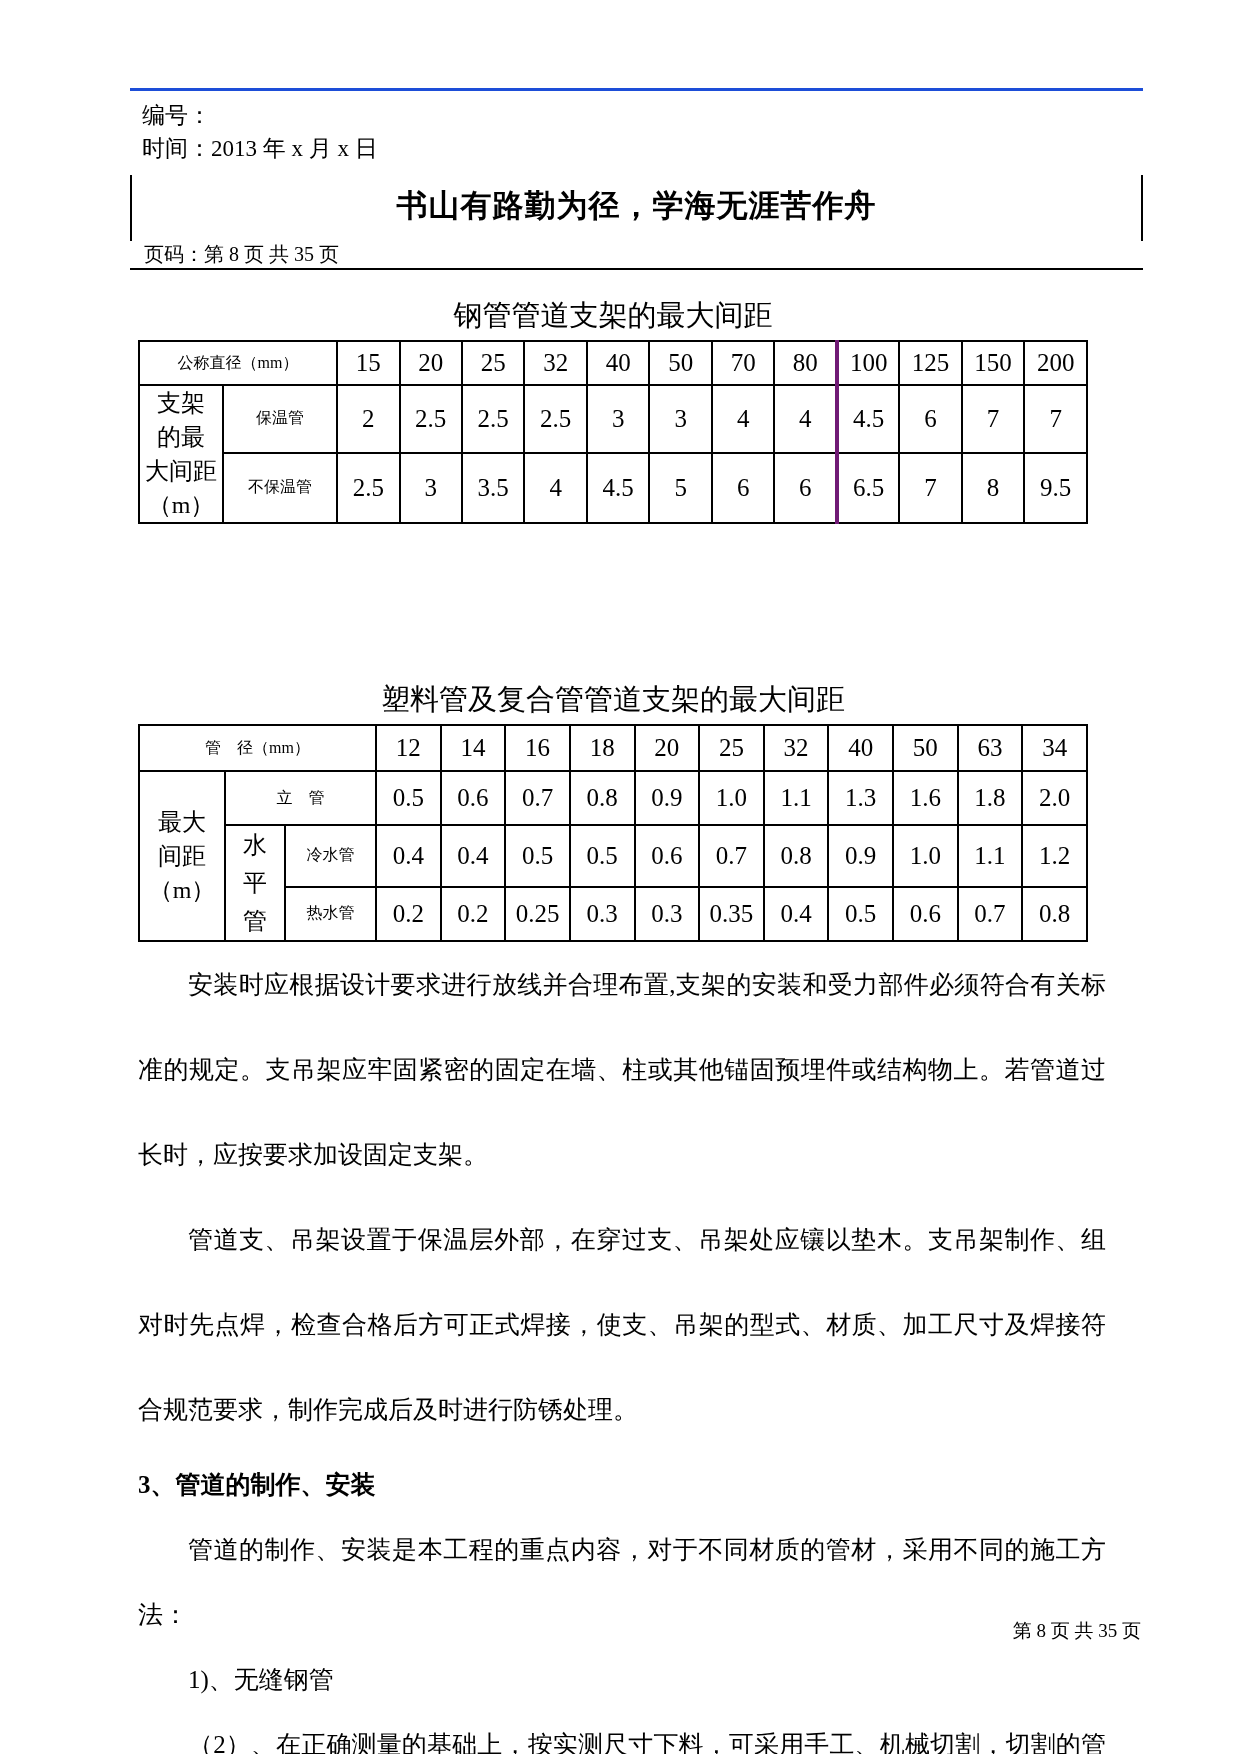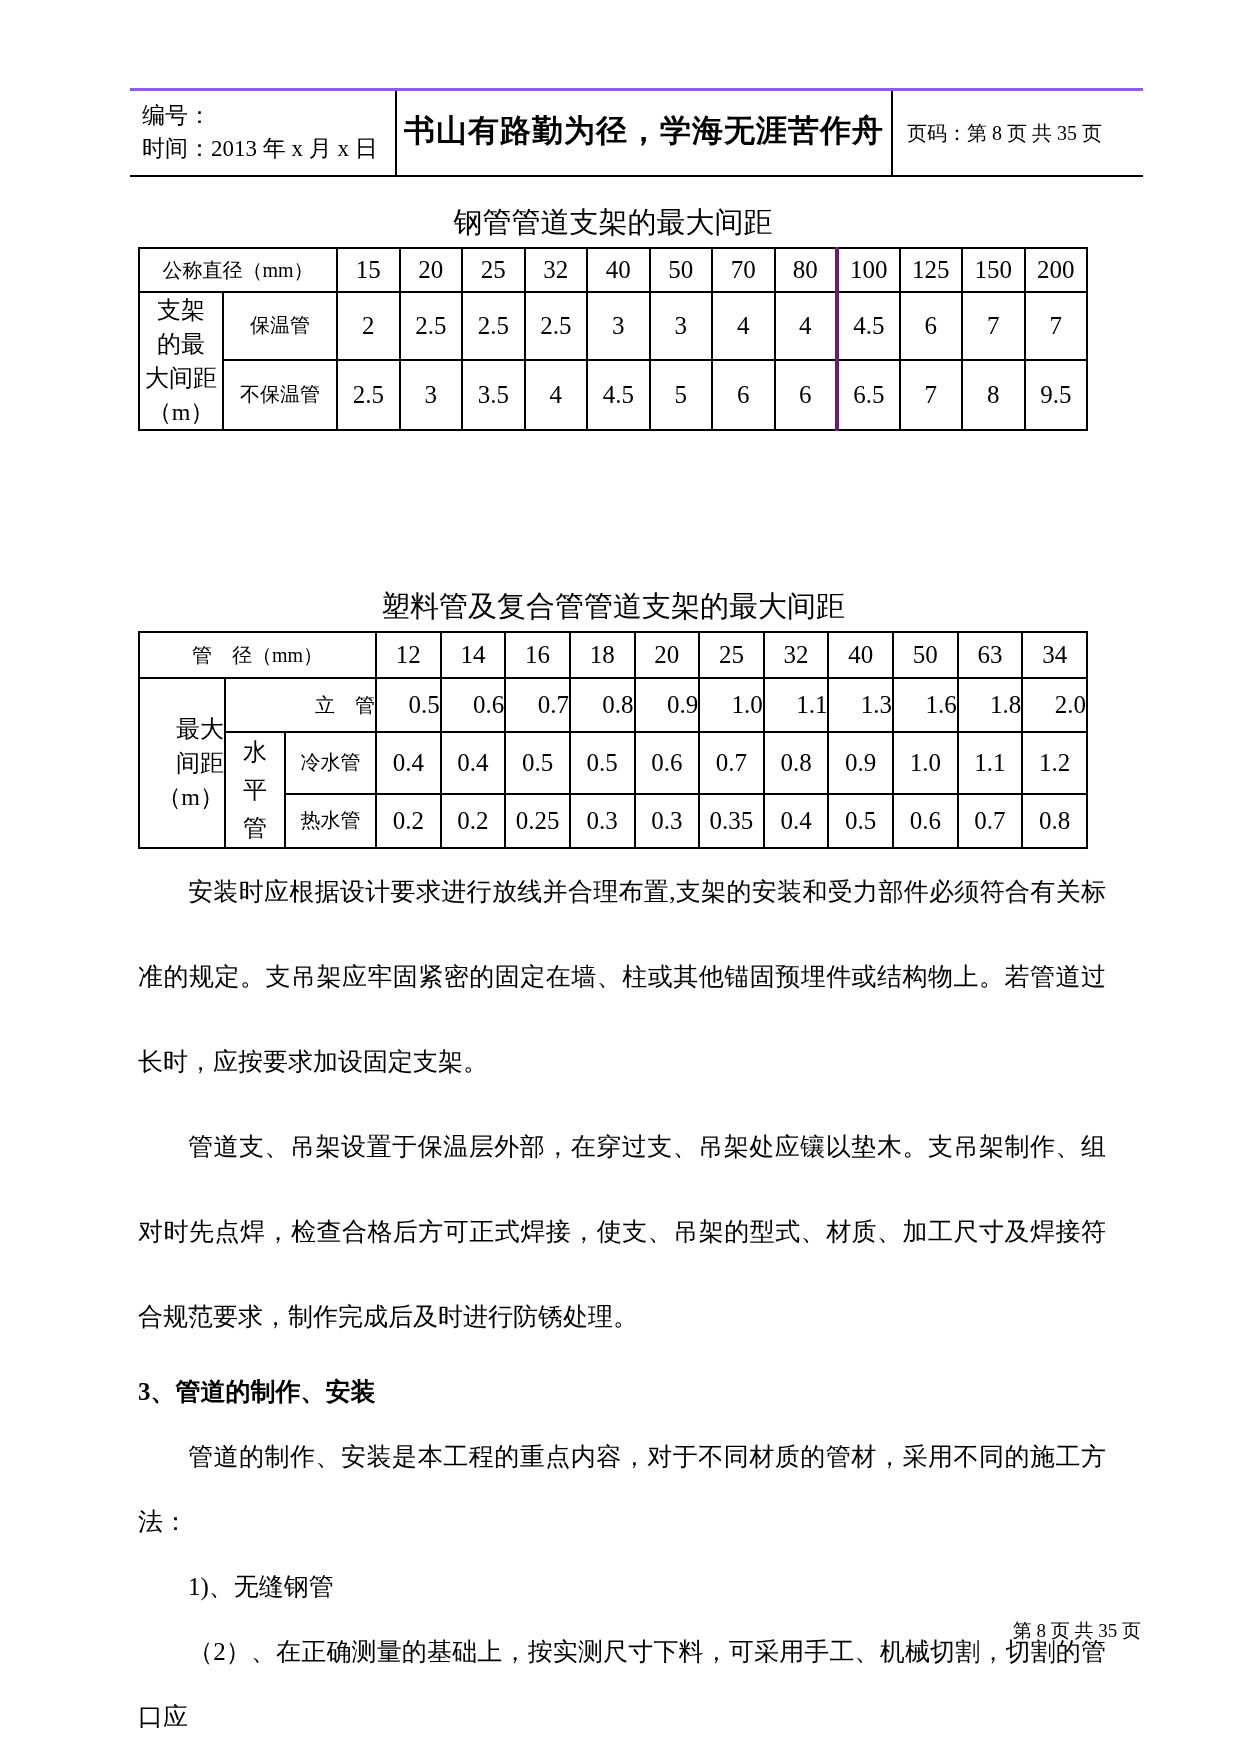--- a/index.html
+++ b/index.html
@@ -8,22 +8,23 @@
     width:1241px;height:1754px;
     background:#ffffff;
     font-family:"Liberation Serif","DejaVu Serif",serif;
     color:#000;
     overflow:hidden;
   }
   
   .doc-header{
     margin:88px 98px 0 130px;
     display:flex;
-    border-top:3px solid #8b5cf6;
+    border-top:3px solid #1d4ed8;
     border-bottom:2px solid #000;
+    flex-direction:column;
   }
   .hcell{box-sizing:border-box;}
   .hcell-1{width:265px;padding:8px 0 10px 12px;font-size:23px;line-height:33px;}
   .hcell-2{flex:1;border-left:2px solid #000;border-right:2px solid #000;
     display:flex;align-items:center;justify-content:center;padding:10px 0 14px 0;}
   .slogan{font-size:31px;font-weight:bold;color:#000000;letter-spacing:1px;}
   .hcell-3{width:250px;display:flex;align-items:center;padding-left:14px;font-size:20px;}
   
   .content{margin:0 103px 0 138px;}
   .tbl-title{
@@ -31,30 +32,30 @@
     font-size:29px;font-weight:normal;
     margin:26px 0 0 0;padding:0;line-height:38px;
   }
   .title2{margin-top:156px;}
   table{
     border-collapse:collapse;table-layout:fixed;
     width:950px;margin-top:6px;
     font-size:25px;text-align:center;
   }
   td{border:2px solid #000;padding:0;vertical-align:middle;}
-  .lab{font-size:20px;border-radius:14px;}
+  .lab{font-size:16px;border-radius:14px;}
   .pre{white-space:pre-line;}
   .group{font-size:24px;line-height:34px;}
   .vert{font-size:24px;line-height:38px;}
   .bl{border-left:4px solid #701a75;}
   .t1 .r1 td{height:42px;}
   .t1 .r2 td{height:56px;}
   .t1 .r3 td{height:58px;}
   .t2 .r1 td{height:44px;}
-  .t2 .r2 td{height:52px;text-align:right;}
+  .t2 .r2 td{height:52px;}
   .t2 .r3 td{height:46px;}
   .t2 .r4 td{height:40px;}
   
   .bodytext{width:968px;font-size:25px;text-align:justify;}
   .p-wide{line-height:85px;margin:0;text-indent:2em;}
   .p-narrow{line-height:65px;margin:0;text-indent:2em;}
   .h3{font-size:25px;font-weight:bold;line-height:65px;margin:0;}
   
   .footer{position:absolute;top:1616px;right:100px;font-size:19px;line-height:30px;}
 </style>

